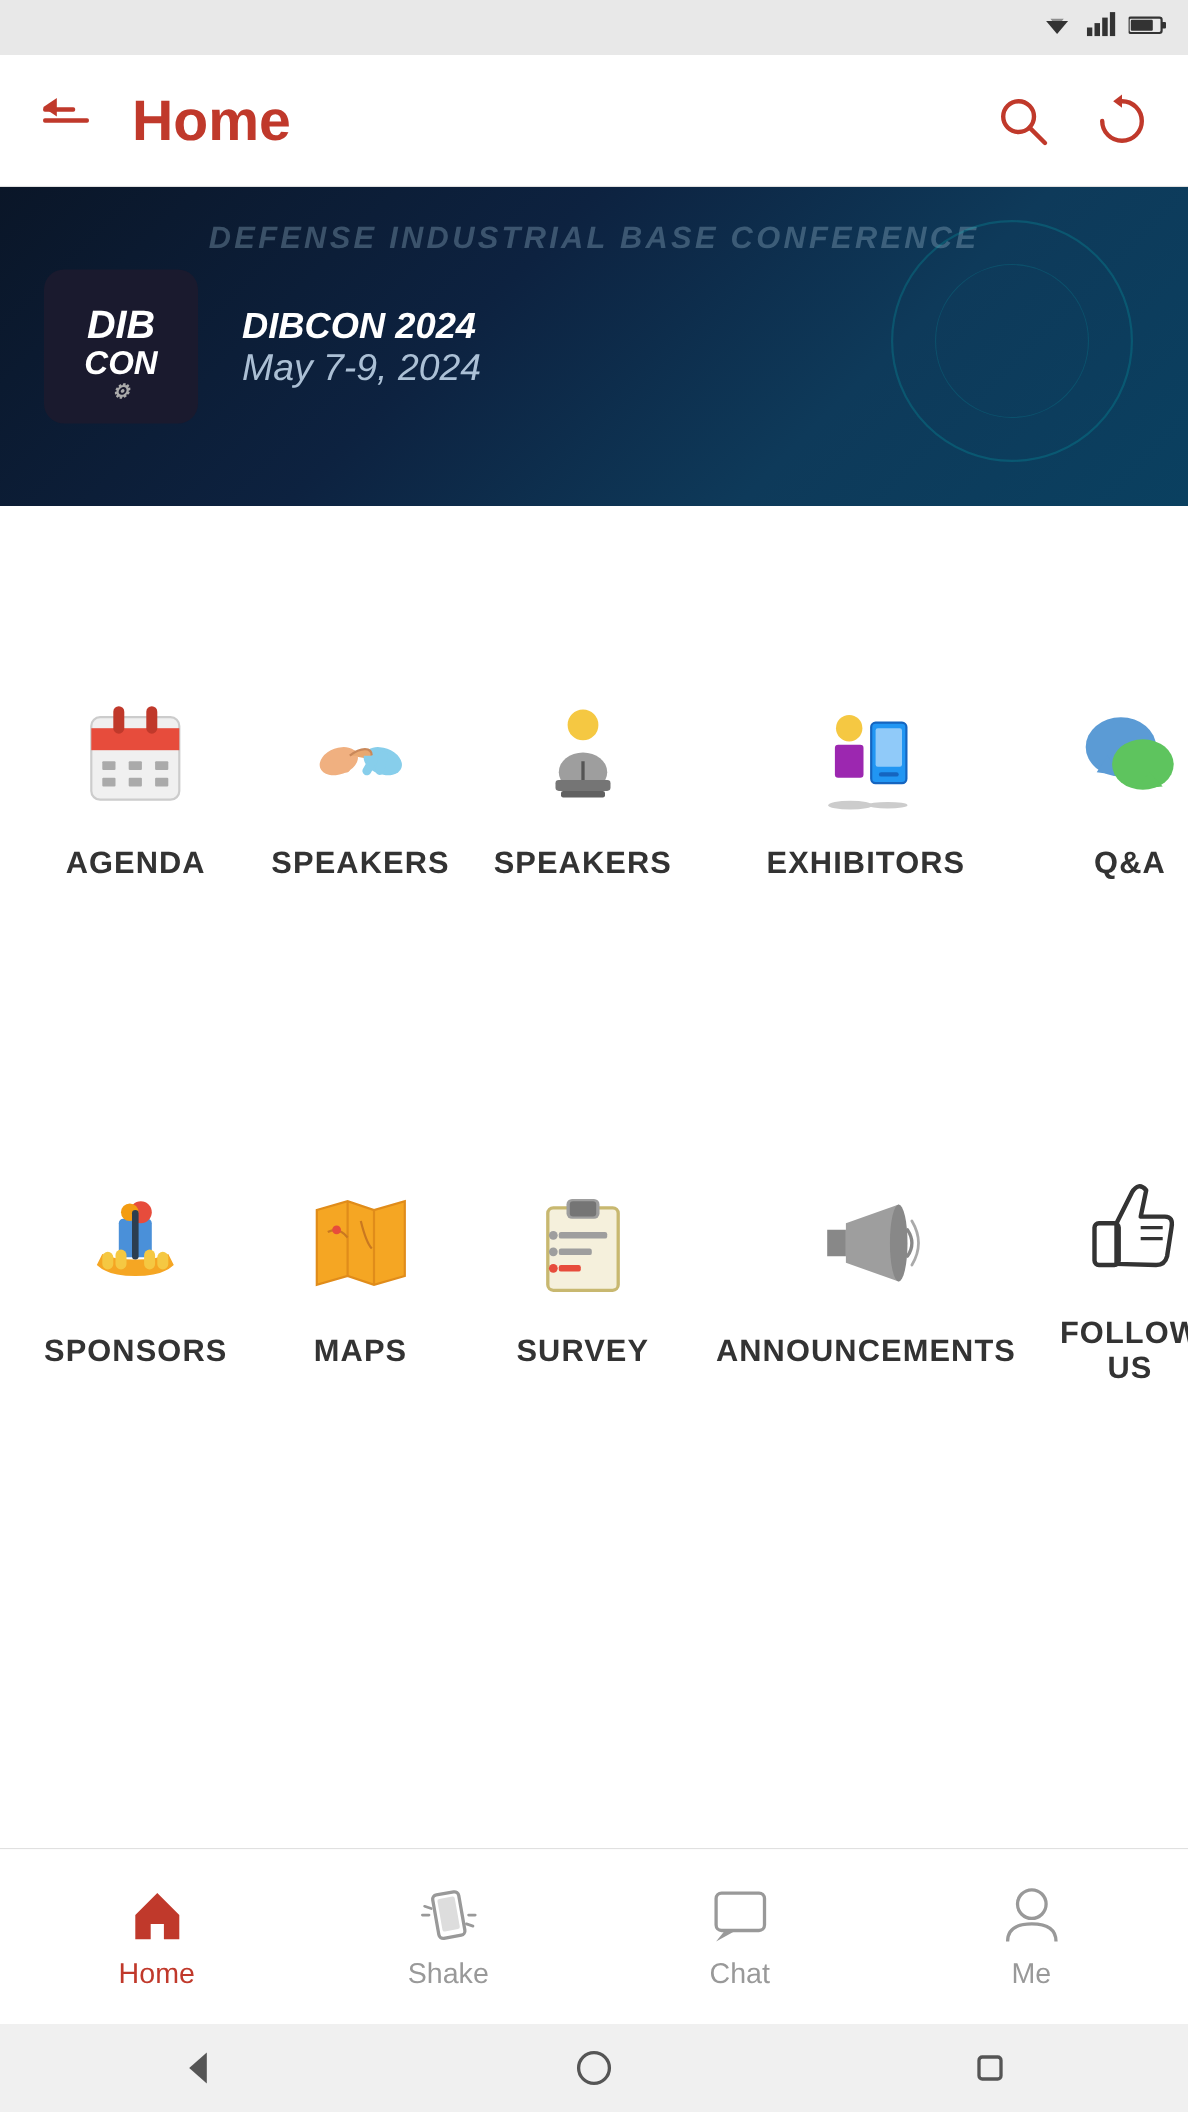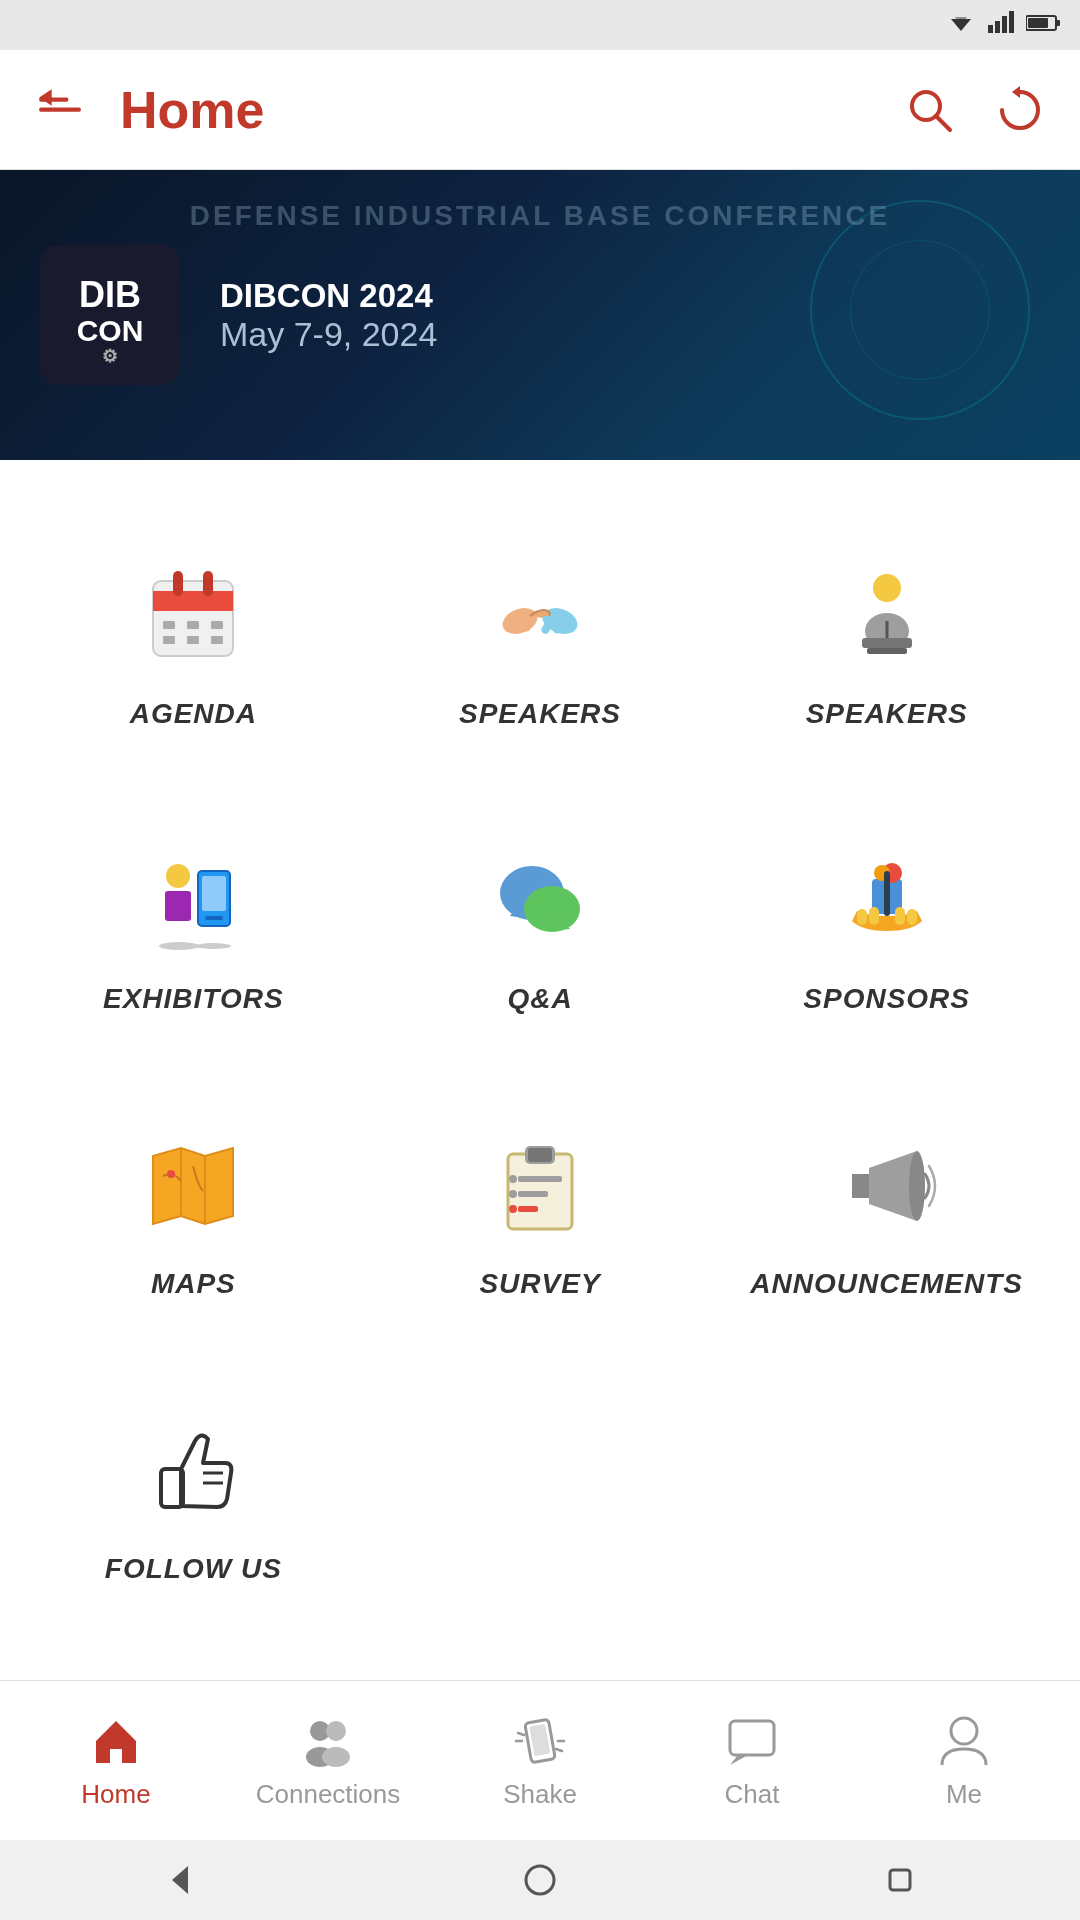--- a/index.html
+++ b/index.html
@@ -86,20 +86,21 @@
     
     .banner {
       width: 100%;
       height: 290px;
       background: linear-gradient(135deg, #0a1628 0%, #0d2240 40%, #0e3a5a 70%, #0a4060 100%);
       position: relative;
       overflow: hidden;
       display: flex;
       align-items: center;
       padding: 40px 40px;
+      font-style: italic;
     }
 
     .banner-bg-text {
       position: absolute;
       top: 30px;
       left: 0;
       right: 0;
       text-align: center;
       font-size: 28px;
       font-weight: 600;
@@ -166,23 +167,22 @@
       border: 1px solid rgba(0, 200, 200, 0.15);
       border-radius: 50%;
     }
 
     
     .menu-grid {
       flex: 1;
       background: #ffffff;
       padding: 40px 20px;
       display: grid;
-      grid-template-columns: repeat(3, 1fr);
+      grid-template-columns: repeat(5, 1fr);
       gap: 0;
-      font-style: italic;
     }
 
     .menu-item {
       display: flex;
       flex-direction: column;
       align-items: center;
       justify-content: center;
       padding: 40px 20px;
       cursor: pointer;
       transition: background 0.1s;
@@ -519,31 +519,20 @@
 
   <div class="bottom-nav-item active">
     <div class="nav-icon">
       <svg viewBox="0 0 56 56" fill="none">
         <path d="M8 28 L28 8 L48 28 L48 50 L34 50 L34 36 L22 36 L22 50 L8 50 Z" fill="#c0392b"></path>
       </svg>
     </div>
     <span class="bottom-nav-label" style="color:#c0392b;">Home</span>
   </div>
 
-  <div class="bottom-nav-item">
-    <div class="nav-icon">
-      <svg viewBox="0 0 56 56" fill="none">
-        <circle cx="20" cy="18" r="10" fill="#999"></circle>
-        <circle cx="36" cy="18" r="10" fill="#bbb"></circle>
-        <ellipse cx="20" cy="44" rx="14" ry="10" fill="#999"></ellipse>
-        <ellipse cx="36" cy="44" rx="14" ry="10" fill="#bbb"></ellipse>
-      </svg>
-    </div>
-    <span class="bottom-nav-label">Connections</span>
-  </div>
 
   <div class="bottom-nav-item">
     <div class="nav-icon">
       <svg viewBox="0 0 56 56" fill="none">
 
         <rect x="16" y="8" width="24" height="40" rx="4" fill="none" stroke="#999" stroke-width="3" transform="rotate(-10 28 28)"></rect>
         <rect x="20" y="12" width="16" height="30" rx="2" fill="#ddd" transform="rotate(-10 28 28)"></rect>
 
         <line x1="6" y1="20" x2="12" y2="22" stroke="#999" stroke-width="2.5" stroke-linecap="round"></line>
         <line x1="4" y1="28" x2="10" y2="28" stroke="#999" stroke-width="2.5" stroke-linecap="round"></line>

